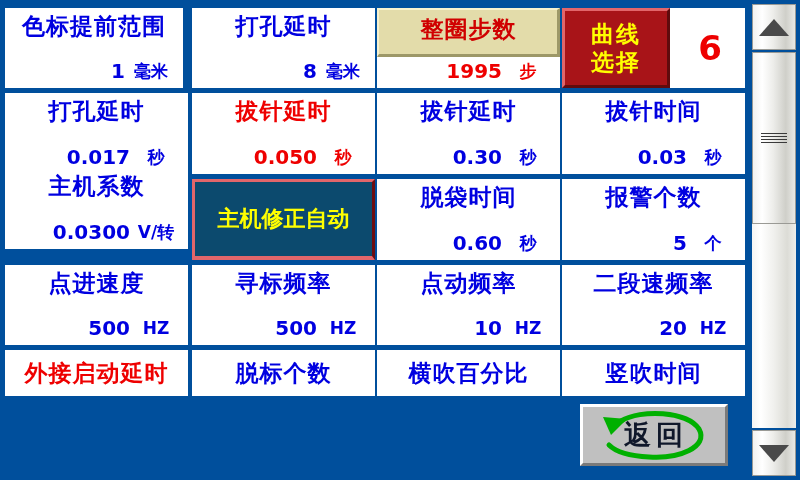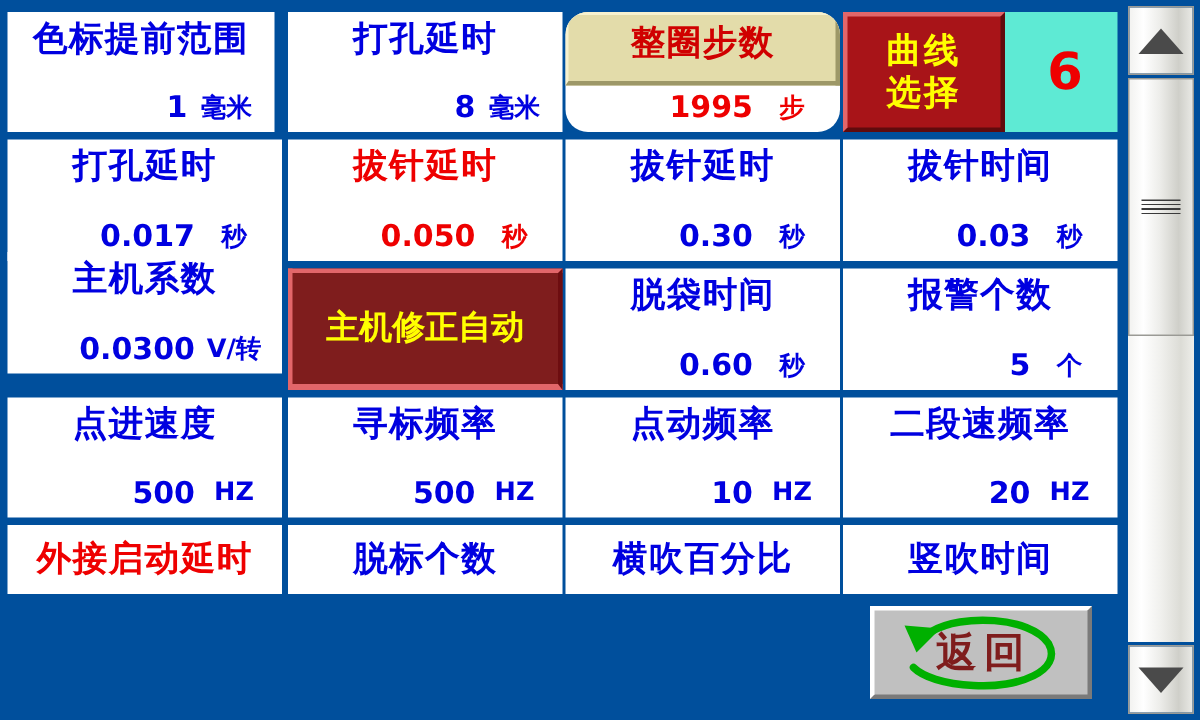--- a/index.html
+++ b/index.html
@@ -101,21 +101,21 @@
     border-right: 3px solid #9d9868;
     border-bottom: 3px solid #9d9868;
     box-sizing: border-box;
   }
   .cell.khaki-head .cell-label {
     top: 6px;
     color: #d00000;
   }
 
   
-  .cell.split { background: #5eead4; }
+  .cell.split { background: #ffffff; }
   .cell.split .darkred-btn {
     position: absolute;
     left: 0; top: 0;
     width: 108px;
     height: 100%;
     background: #a81418;
     border-top: 3px solid #e2666a;
     border-left: 3px solid #e2666a;
     border-right: 3px solid #600b0d;
     border-bottom: 3px solid #600b0d;
@@ -141,21 +141,21 @@
     display: flex;
     align-items: center;
     justify-content: center;
     font-size: 34px;
     font-weight: bold;
     color: #ee0000;
   }
 
   
   .cell.darkred-full {
-    background: #7f1d1d;
+    background: #0c4a6e;
     border-top: 3px solid #e2666a;
     border-left: 3px solid #e2666a;
     border-right: 3px solid #6d0d10;
     border-bottom: 4px solid #e2666a;
     display: flex;
     align-items: center;
     justify-content: center;
   }
   .cell.darkred-full .cell-label {
     position: static;
@@ -184,21 +184,21 @@
     left: 0; top: 0;
   }
   #return-btn .ret-text {
     position: absolute;
     left: 0; right: 0;
     top: 50%;
     transform: translateY(-50%);
     text-align: center;
     font-size: 27px;
     font-weight: bold;
-    color: #7f1d1d;
+    color: #0f172a;
     letter-spacing: 5px;
     padding-left: 4px;
     box-sizing: border-box;
   }
 
   
   #scrollbar {
     position: absolute;
     left: 752px;
     top: 4px;
@@ -270,21 +270,21 @@
           <span class="cell-unit">毫米</span>
         </div>
       </div>
       <div class="cell" style="left: 187px; top: 0px; width: 183px; height: 80px;">
         <div class="cell-label blue">打孔延时</div>
         <div class="cell-valrow">
           <span class="cell-value">8</span>
           <span class="cell-unit">毫米</span>
         </div>
       </div>
-      <div class="cell khaki-head" style="left: 372px; top: 0px; width: 183px; height: 80px; border-radius: 15px;">
+      <div class="cell khaki-head" style="left: 372px; top: 0px; width: 183px; height: 80px;">
         <div class="head-strip"></div>
         <div class="cell-label red">整圈步数</div>
         <div class="cell-valrow">
           <span class="cell-value red">1995</span>
           <span class="cell-unit red">步</span>
         </div>
       </div>
       <div class="cell split" style="left: 557px; top: 0px; width: 183px; height: 80px;">
         <div class="darkred-btn">
           <div class="btn-line">曲线</div>

